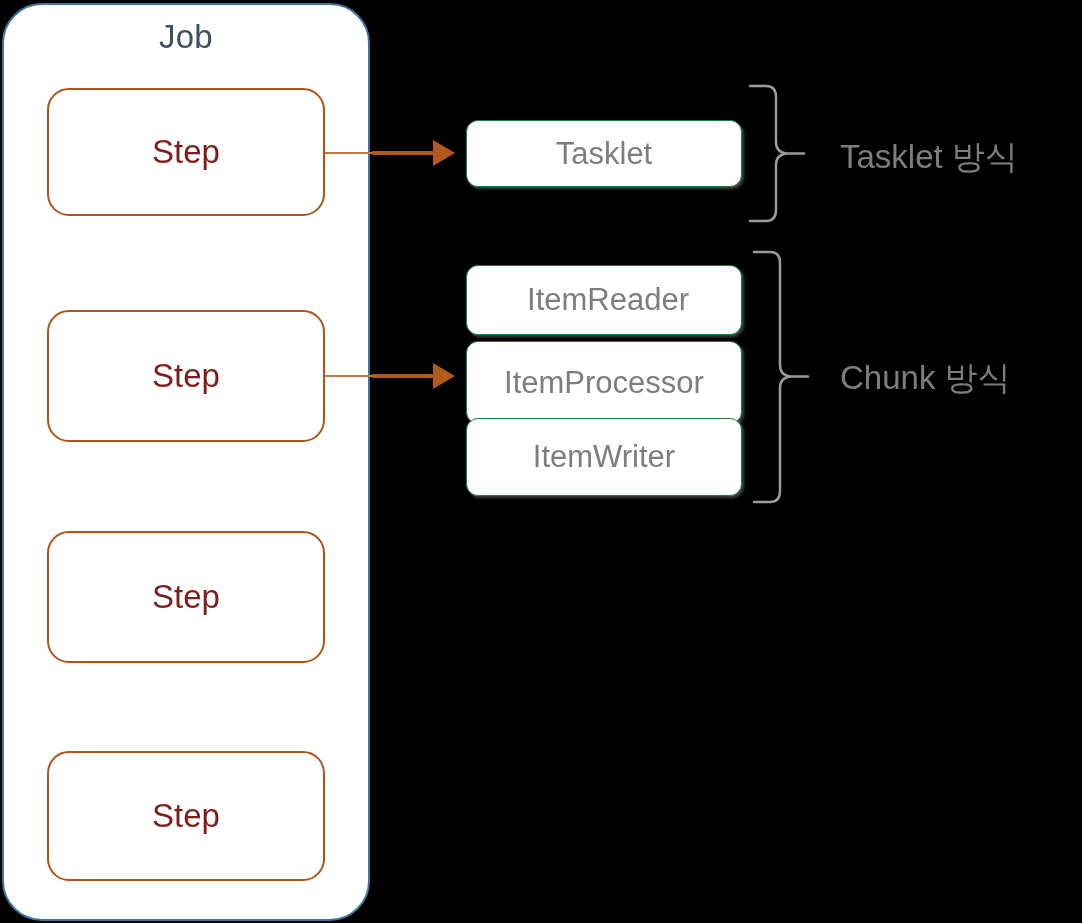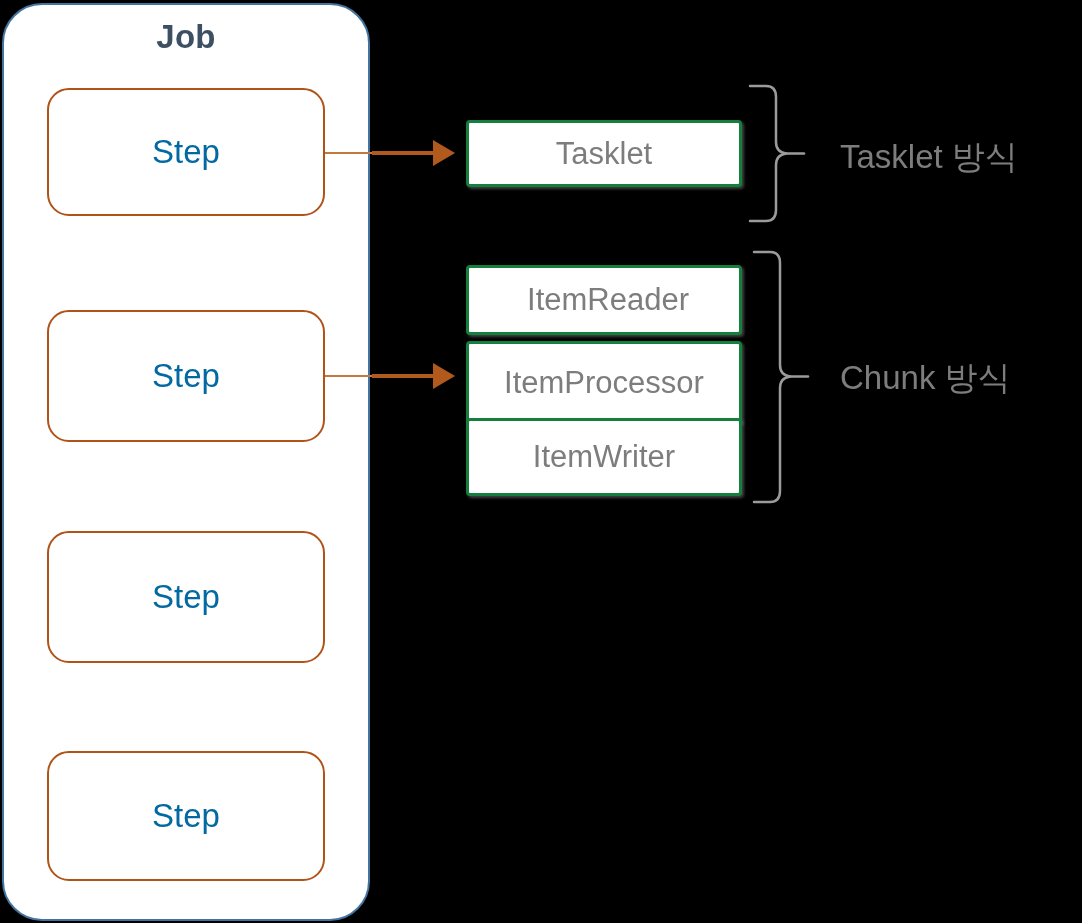--- a/index.html
+++ b/index.html
@@ -30,36 +30,35 @@
   }
   .job-title {
     position: absolute;
     left: 2px;
     top: 18px;
     width: 368px;
     text-align: center;
     font-size: 33px;
     color: #3d4f63;
     letter-spacing: 0.2px;
-    font-weight: bold;
   }
 
   
   .step-box {
     position: absolute;
     left: 47px;
     width: 278px;
     background: #ffffff;
     border: 2px solid #b05319;
     border-radius: 22px;
     box-sizing: border-box;
     display: flex;
     align-items: center;
     justify-content: center;
-    color: #0369a1;
+    color: #7f1d1d;
     font-size: 33px;
   }
 
   
   .conn-thin {
     position: absolute;
     height: 2px;
     background: #c1793f;
   }
   .conn-thick {
@@ -75,22 +74,22 @@
     border-bottom: 13px solid transparent;
     border-left: 22px solid #b25a1d;
   }
 
   
   .comp-box {
     position: absolute;
     left: 466px;
     width: 276px;
     background: #ffffff;
-    border: 3px solid #15803d;
-    border-radius: 4px;
+    border: 1px solid #15803d;
+    border-radius: 12px;
     box-sizing: border-box;
     display: flex;
     align-items: center;
     justify-content: center;
     color: #7d7d7d;
     font-size: 31px;
     box-shadow: 2px 2px 3px rgba(120,120,120,0.55);
   }
 
   

